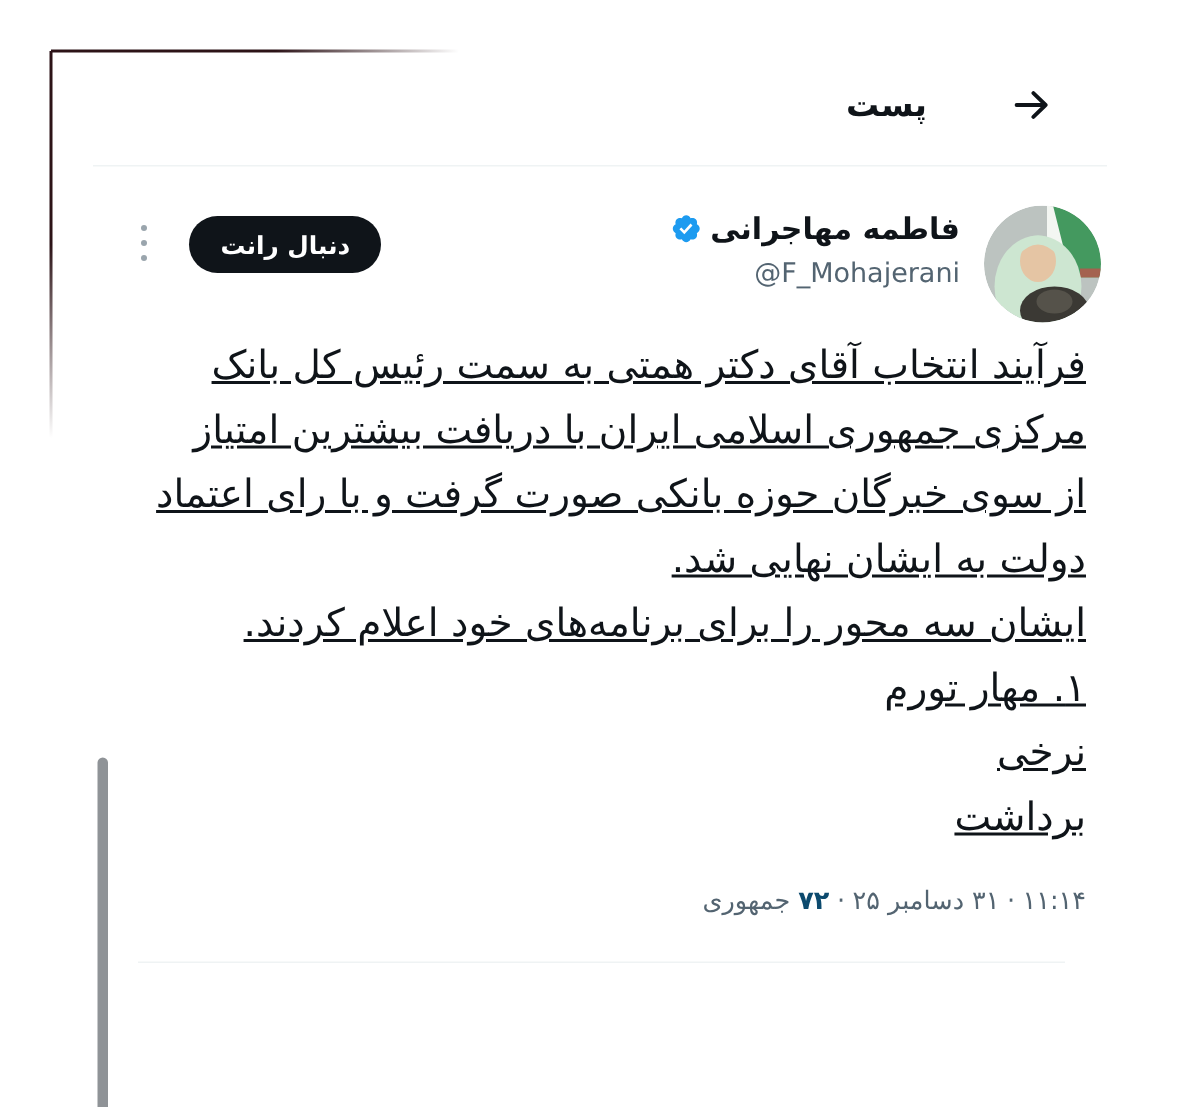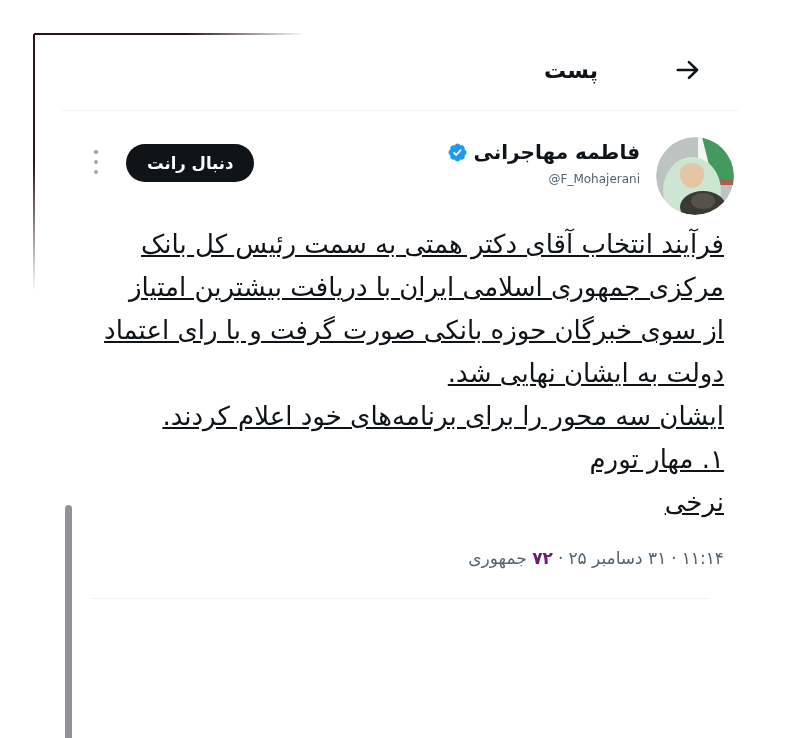--- a/index.html
+++ b/index.html
@@ -10,50 +10,50 @@
   
   .frame-top  { position:absolute; left:34px; top:33px; width:272px; height:2px;
                 background:linear-gradient(to right,#2c1317 55%,rgba(44,19,23,0)); }
   .frame-left { position:absolute; left:33px; top:34px; width:2px; height:258px;
                 background:linear-gradient(to bottom,#2c1317 50%,rgba(44,19,23,0)); }
 
   .app { position:absolute; left:62px; top:36px; width:676px; height:702px;
          direction:rtl; background:#ffffff; }
 
   
-  .hdr { display:flex; align-items:center; gap:76px; padding:20px 36px 26px 0; }
+  .hdr { display:flex; align-items:center; gap:56px; padding:20px 36px 26px 0; }
   .back-btn { width:28px; height:28px; display:flex; align-items:center; justify-content:center; cursor:pointer; }
   .hdr-title { font-size:22px; font-weight:bold; }
   .divider { height:1px; background:#eff3f4; }
 
   
   .tweet { padding:26px 4px 0 30px; }
   .user-row { display:flex; align-items:flex-start; }
   .avatar { width:78px; height:78px; border-radius:50%; overflow:hidden; flex:0 0 auto; cursor:pointer; }
   .namecol { margin-right:16px; margin-top:2px; text-align:right; }
   .name-line { display:flex; align-items:center; gap:6px; }
   .name { font-size:20px; font-weight:bold; line-height:26px; }
   .badge { width:21px; height:21px; display:inline-flex; }
-  .handle { font-size:12px; color:#536471; margin-top:7px; unicode-bidi:plaintext; }
+  .handle { font-size:18px; color:#536471; margin-top:7px; unicode-bidi:plaintext; }
   .spacer { flex:1; }
   .follow-btn { margin-top:7px; height:38px; padding:0 21px; border:none; border-radius:20px;
                 background:#0f1419; color:#ffffff; font-size:16.5px; font-weight:bold;
                 font-family:inherit; cursor:pointer; white-space:nowrap; }
   .more { margin-right:26px; margin-top:11px; display:flex; flex-direction:column; gap:6px;
           padding:2px; cursor:pointer; }
   .more .dot { width:4px; height:4px; border-radius:50%; background:#9aa5ad; }
 
   
   .body-text { margin-top:8px; margin-left:4px; padding-right:10px;text-decoration:underline; }
   .tline { font-size:26px; line-height:43px; text-align:right; white-space:nowrap; }
 
   
   .meta { margin-top:24px; padding-right:10px; font-size:17px; color:#536471; text-align:right; }
   .meta .sep { padding:0 5px; }
-  .meta .views-count { color:#701a75; font-weight:bold; }
+  .meta .views-count { color:#0c4a6e; font-weight:bold; }
 
   .bottom-divider { margin-top:30px; margin-right:24px; height:1px; background:#eff3f4; }
 
   
   .scrollbar { position:absolute; left:65px; top:505px; width:7px; height:233px;
                background:#8f9397; border-radius:4px 4px 0 0; cursor:grab; }
 </style>
 </head>
 <body>
 
@@ -122,20 +122,21 @@
     </div>
 
     <div class="body-text">
       <div class="tline">فرآیند انتخاب آقای دکتر همتی به سمت رئیس کل بانک</div>
       <div class="tline">مرکزی جمهوری اسلامی ایران با دریافت بیشترین امتیاز</div>
       <div class="tline">از سوی خبرگان حوزه بانکی صورت گرفت و با رای اعتماد</div>
       <div class="tline">دولت به ایشان نهایی شد.</div>
       <div class="tline">ایشان سه محور را برای برنامه‌های خود اعلام کردند.</div>
       <div class="tline">۱. مهار تورم</div>
       <div class="tline">نرخی</div>
+      <div class="tline">برداشت</div>
     </div>
 
     <div class="meta">
       <span>۱۱:۱۴</span><span class="sep">·</span><span>۳۱ دسامبر ۲۵</span><span class="sep">·</span><span class="views-count">۷۲</span> <span>جمهوری</span>
     </div>
 
     <div class="bottom-divider"></div>
   </div>
 </div>
 

